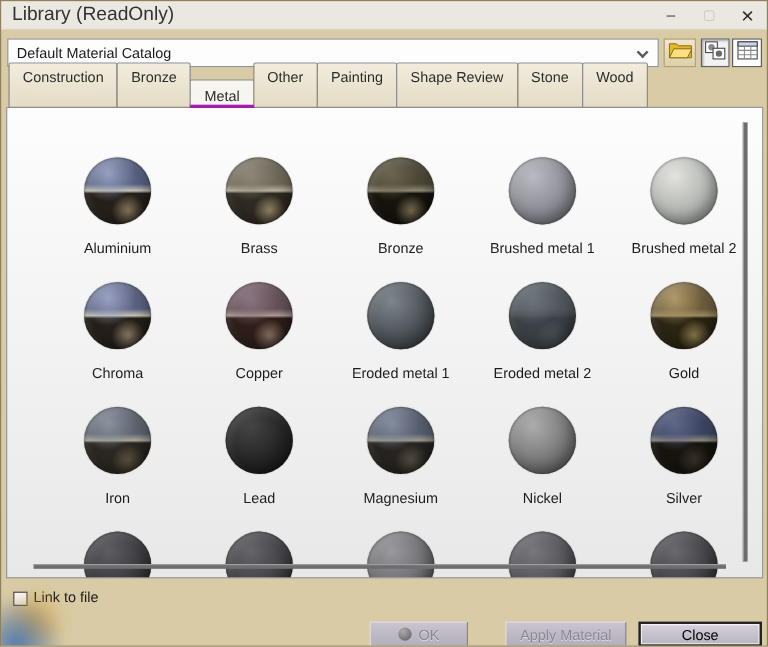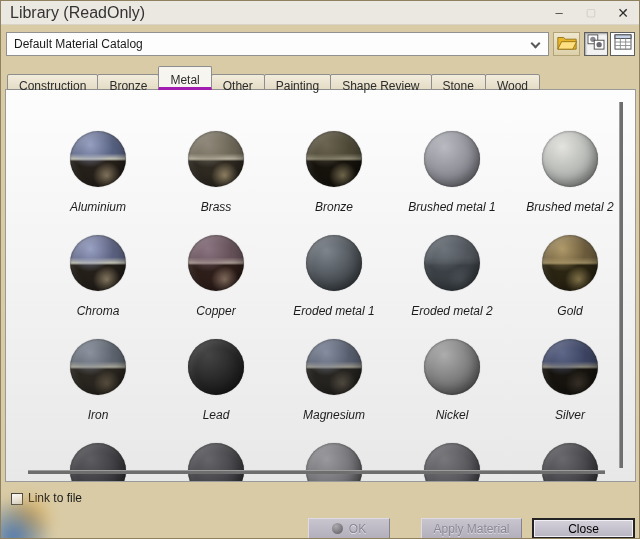--- a/index.html
+++ b/index.html
@@ -35,39 +35,39 @@
   .tool-btn{
     height:24px;margin-left:4px;display:flex;align-items:center;justify-content:center;
     border:1px solid #5f5f5f;background:#fdfdfd;
   }
   #open-btn{width:27px;border-color:#b3a478;background:linear-gradient(#efe7cf,#ddd0ab);}
   #view-icons-btn{width:25px;background:#f2f2f2;box-shadow:inset 1px 1px 2px rgba(0,0,0,.35);}
   #view-details-btn{width:25px;margin-left:2px;}
   
   #tab-strip{position:absolute;top:63px;left:6px;display:flex;align-items:flex-end;height:26px;z-index:3;}
   .tab{
-    height:16px;line-height:22px;padding:0 11px;font-size:12px;color:#2c2c2c;
+    height:38px;line-height:22px;padding:0 11px;font-size:12px;color:#2c2c2c;
     background:linear-gradient(#f2ecdd,#e4dcc5);
     border:1px solid #8e8e8e;border-radius:2px 2px 0 0;margin-right:-1px;cursor:default;
   }
   .tab.selected{
     height:24px;line-height:26px;background:#f7f5ef;z-index:4;position:relative;
     border-bottom:3px solid #a21caf;
   }
   
   #content{
     position:absolute;top:88px;left:4px;width:631px;height:393px;
     border:1px solid #9a9a9a;background:linear-gradient(#fdfdfd,#e8e8e8);
     overflow:hidden;z-index:2;
   }
   #material-grid{
     position:absolute;top:41px;left:33px;
     display:grid;grid-template-columns:repeat(5,118px);grid-auto-rows:104px;
   }
-  .cell{display:flex;flex-direction:column;align-items:center;font-style:italic;}
+  .cell{display:flex;flex-direction:column;align-items:center;}
   .sphere{
     width:56px;height:56px;border-radius:50%;
     box-shadow:inset 0 0 2px rgba(0,0,0,.55), inset -4px -5px 10px rgba(0,0,0,.32),
                inset 3px 4px 7px rgba(255,255,255,.14), 0 0 1px rgba(0,0,0,.45);
   }
   .mlabel{margin-top:13px;font-size:12px;color:#1c1c1c;white-space:nowrap;}
   .vscroll{position:absolute;top:12px;right:12px;width:4px;height:366px;
     background:#6e6e6e;border-left:1px solid #9c9c9c;}
   .hscroll{position:absolute;left:22px;right:30px;bottom:7px;height:4px;
     background:#6e6e6e;border-top:1px solid #9c9c9c;}

